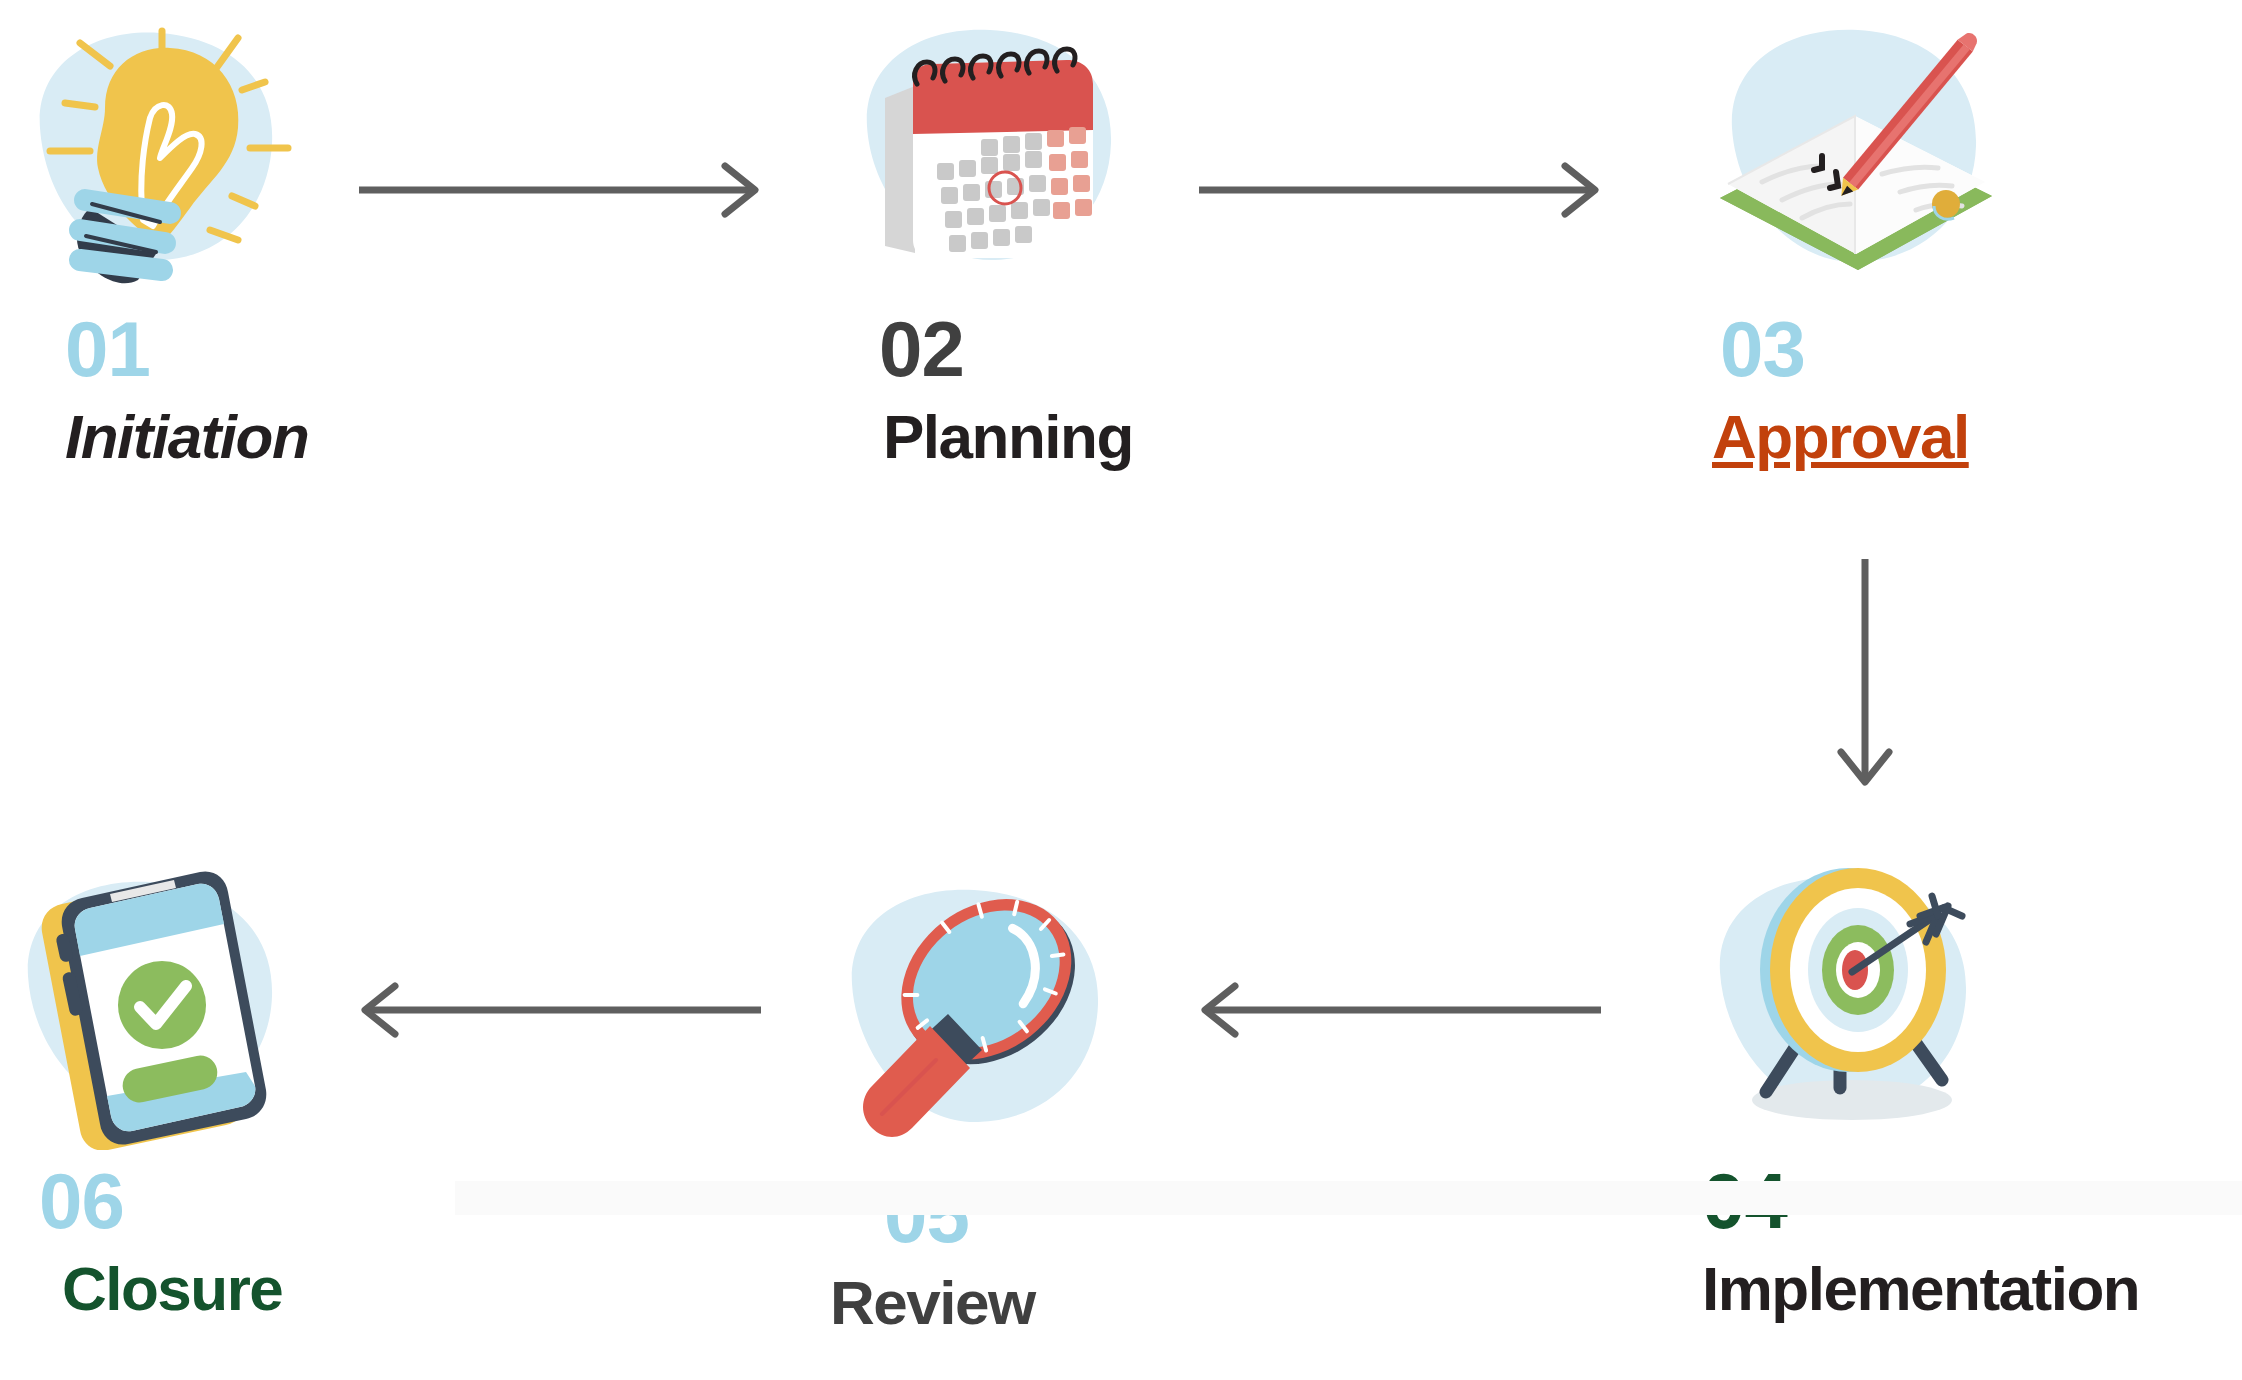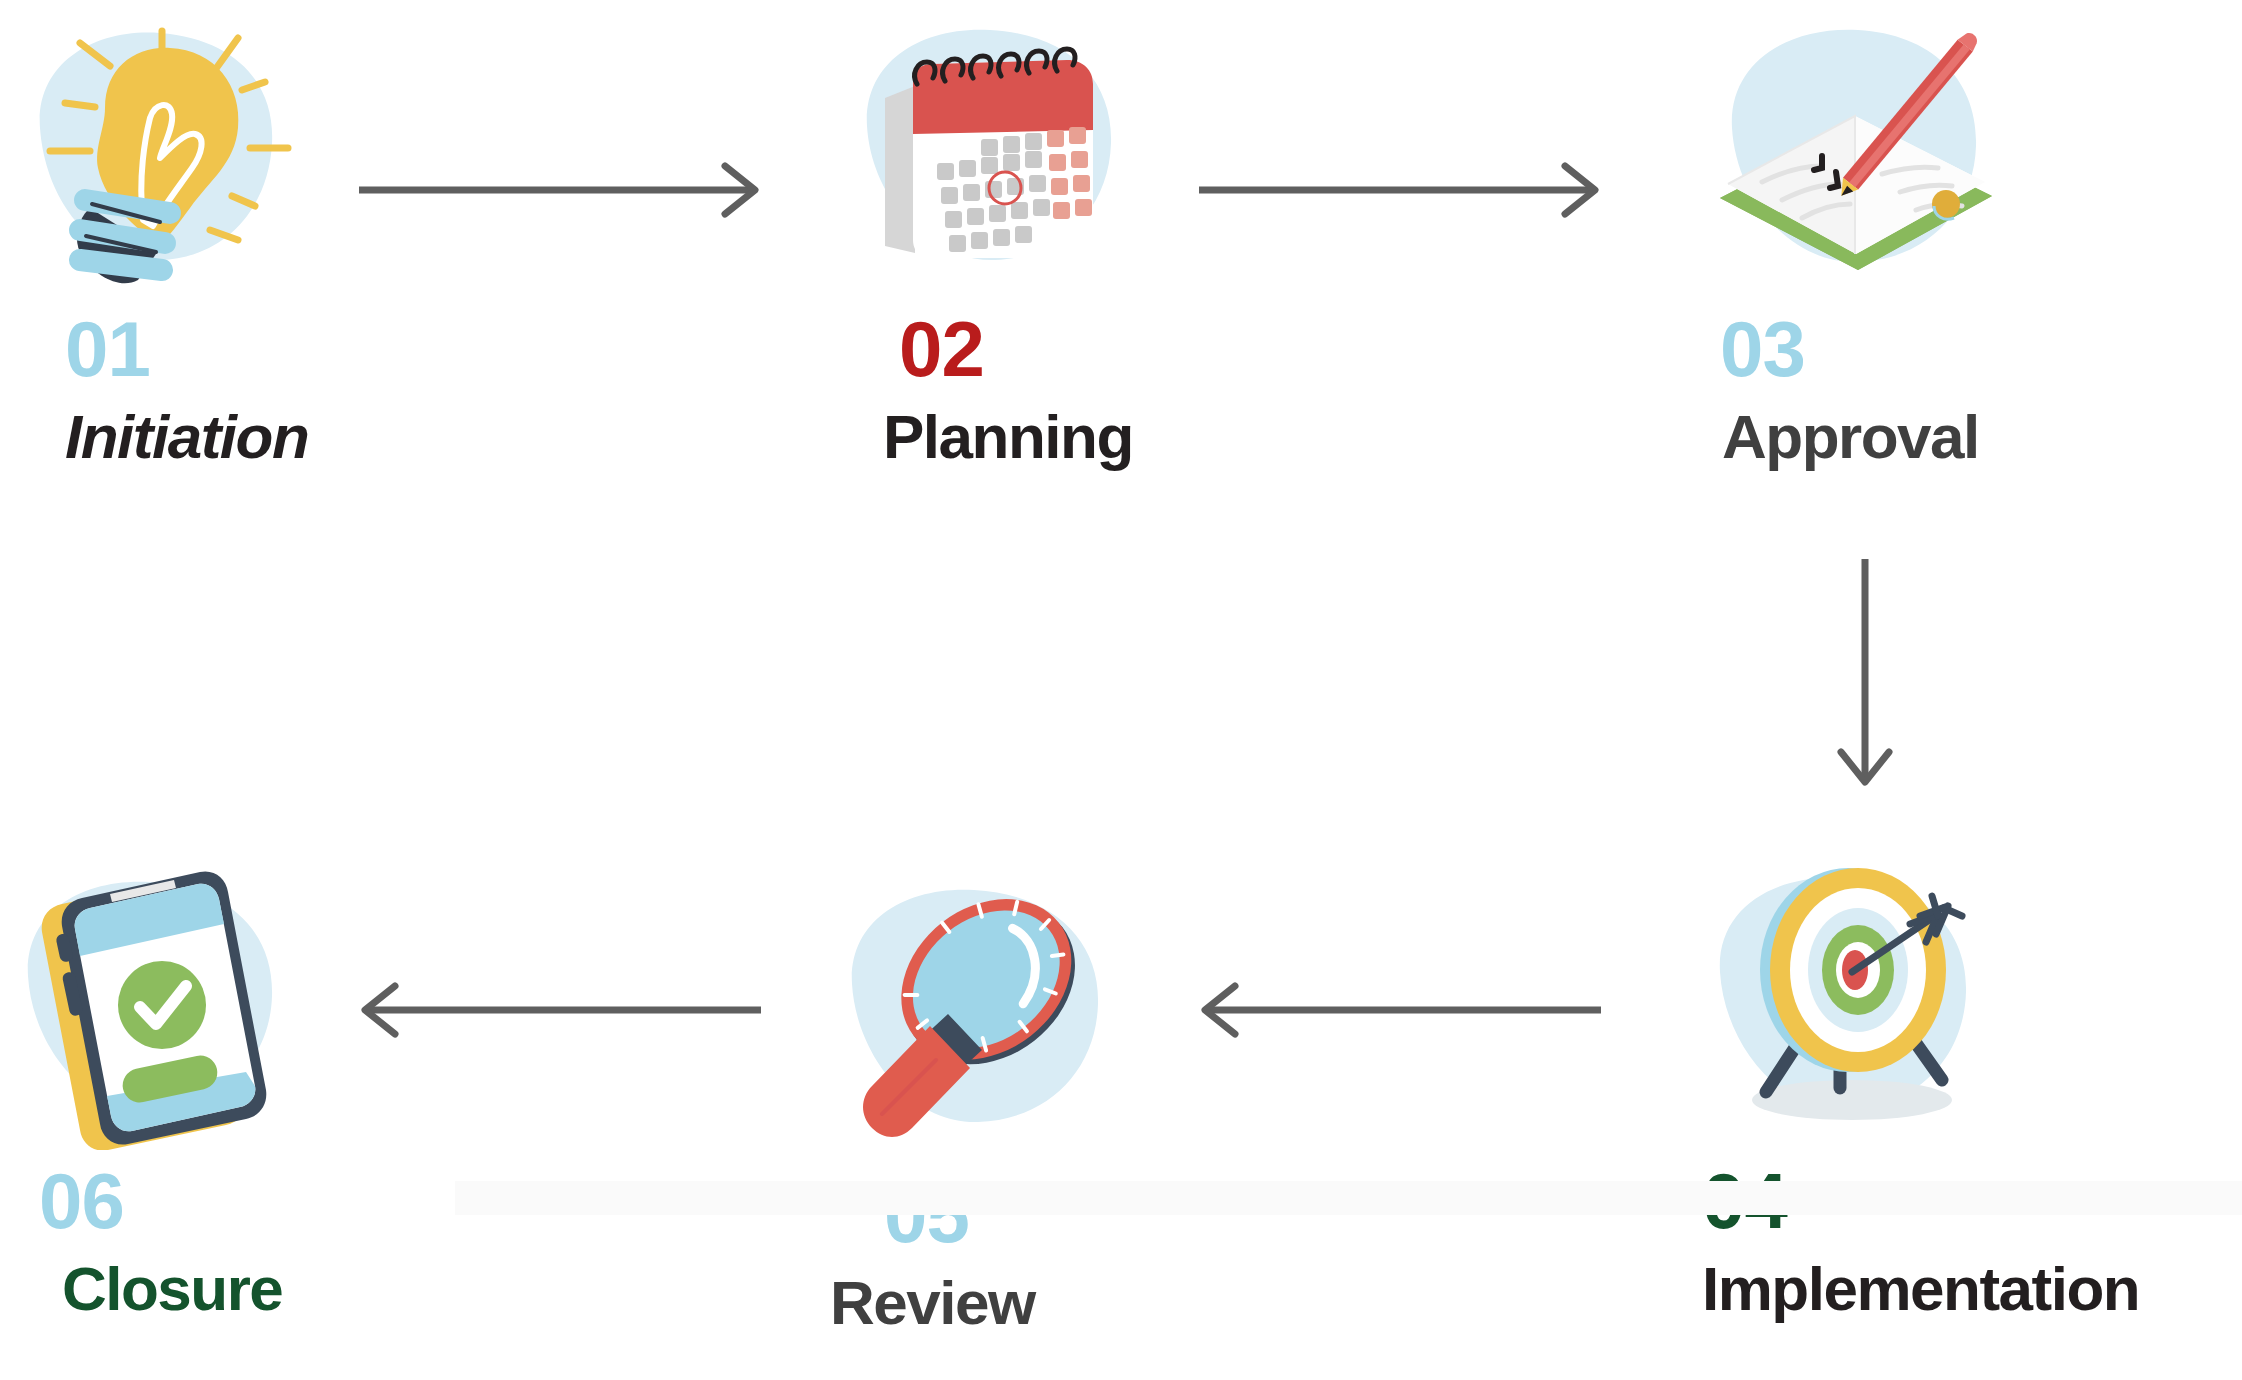--- a/index.html
+++ b/index.html
@@ -129,21 +129,21 @@
           <rect x="194" y="146" width="17" height="17" rx="3"></rect>
           <rect x="216" y="143" width="17" height="17" rx="3"></rect>
           <rect x="196" y="170" width="17" height="17" rx="3"></rect>
           <rect x="218" y="167" width="17" height="17" rx="3"></rect>
           <rect x="198" y="194" width="17" height="17" rx="3"></rect>
           <rect x="220" y="191" width="17" height="17" rx="3"></rect>
         </g>
         <circle cx="150" cy="180" r="16" fill="none" stroke="#d9534f" stroke-width="3"></circle>
       </svg>
     </div>
-    <div class="step-num" style="color:#b91c1c;margin-left:44px;">02</div>
+    <div class="step-num" style="color:#404040;margin-left:24px;">02</div>
     <div class="step-label" style="color:#231f20;margin-left:28px;">Planning</div>
   </div>
 
   <div class="arrow" style="left:1195px;top:160px;">
     <svg width="420" height="60" viewBox="0 0 420 60" xmlns="http://www.w3.org/2000/svg">
       <line x1="4" y1="30" x2="395" y2="30" stroke="#5f5f5f" stroke-width="7"></line>
       <polyline points="370,6 400,30 370,54" fill="none" stroke="#5f5f5f" stroke-width="7" stroke-linecap="round" stroke-linejoin="round"></polyline>
     </svg>
   </div>
 
@@ -174,21 +174,21 @@
           <path d="M136 177 L253 41 L259 46 L142 182 Z" fill="#e7736f"></path>
           <path d="M130 172 L145 184 L128 190 Z" fill="#f0c44c"></path>
           <path d="M128 190 L134 180 L140 186 Z" fill="#231f20"></path>
           <path d="M247 36 L262 48 L266 40 C268 34 262 28 256 30 Z" fill="#e7736f"></path>
         </g>
         <circle cx="236" cy="196" r="14" fill="#e0ad3a"></circle>
         <path d="M224 198 C224 208 234 214 244 210" fill="none" stroke="#9ed5e8" stroke-width="3"></path>
       </svg>
     </div>
     <div class="step-num" style="color:#9ed5e8;margin-left:10px;">03</div>
-    <div class="step-label" style="color:#404040;margin-left:12px;">Approval</div>
+    <div class="step-label" style="color:#c2410c;margin-left:2px;text-decoration:underline;">Approval</div>
   </div>
 
   <div class="arrow" style="left:1830px;top:555px;">
     <svg width="70" height="240" viewBox="0 0 70 240" xmlns="http://www.w3.org/2000/svg">
       <line x1="35" y1="4" x2="35" y2="222" stroke="#5f5f5f" stroke-width="7"></line>
       <polyline points="11,197 35,227 59,197" fill="none" stroke="#5f5f5f" stroke-width="7" stroke-linecap="round" stroke-linejoin="round"></polyline>
     </svg>
   </div>
 
   <div class="step" style="left:1700px;top:860px;">

